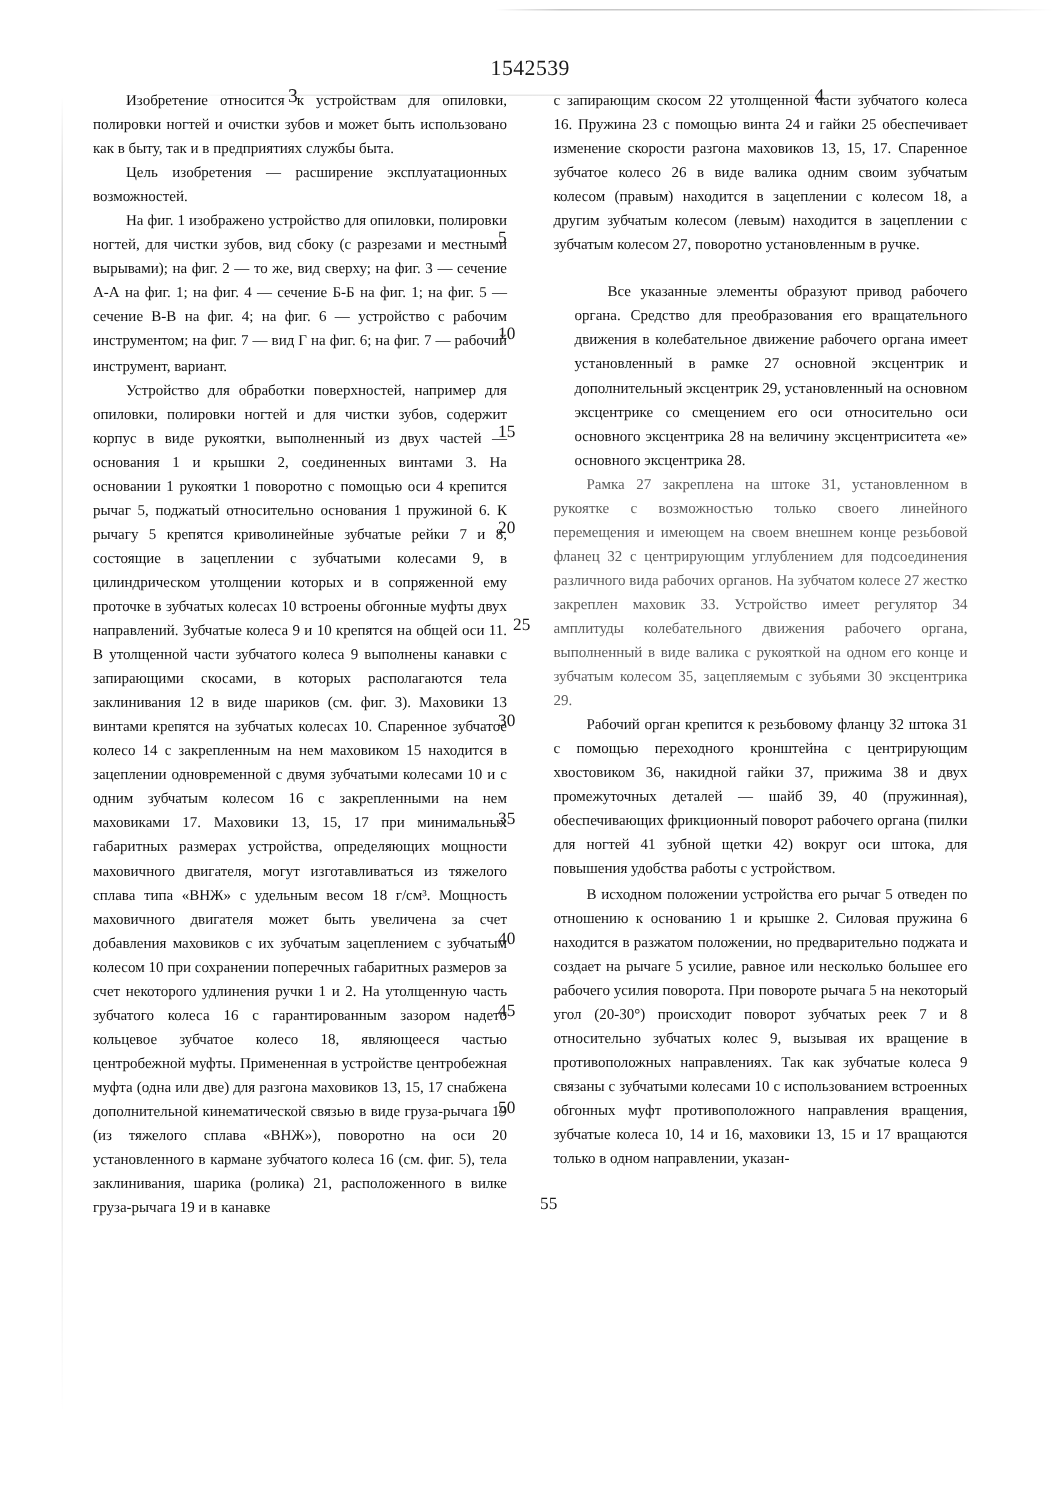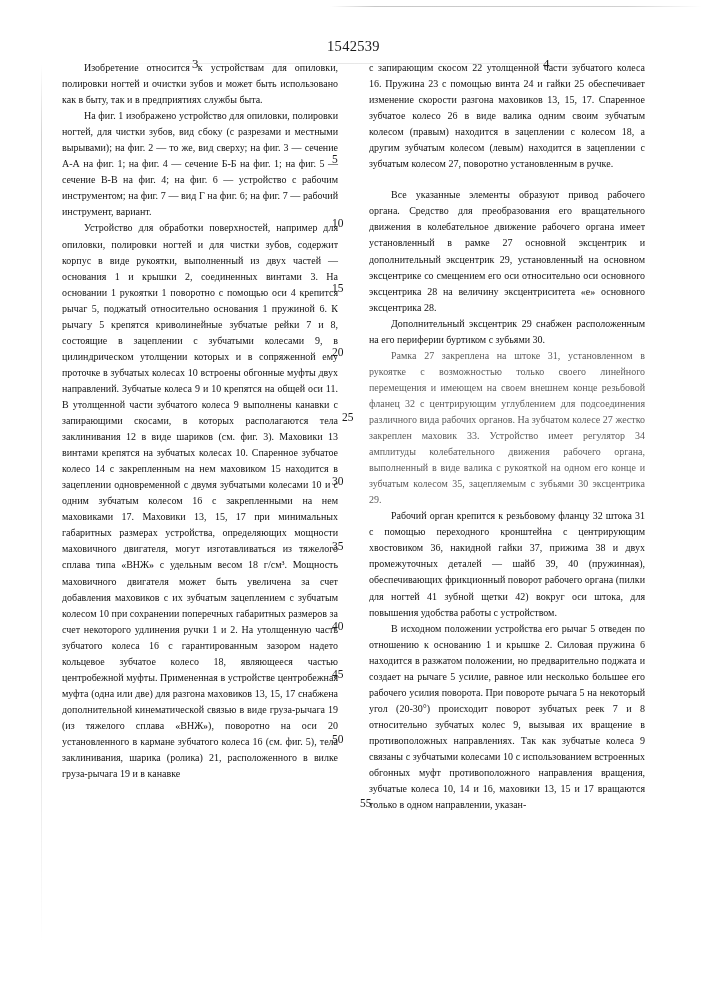--- a/index.html
+++ b/index.html
@@ -75,20 +75,21 @@
   .column p {
     margin: 0;
     text-indent: 22px;
     hyphens: manual;
   }
   .column p.cont {
     text-indent: 0;
   }
   .column p.gap {
     margin-top: 15px;
+    margin-left: 14px;
   }
 
   
   .faded { color: #5c5c5c; }
 
   
   .line-numbers {
     position: absolute;
     left: 332px;
     top: 74px;
@@ -112,28 +113,28 @@
 <div class="scan-edge-left"></div>
 
 <div class="patent-number">1542539</div>
 
 <div class="col-num left">3</div>
 
 <div class="col-num right">4</div>
 
 <div class="column left">
   <p>Изобретение относится к устройствам для опиловки, полировки ногтей и очистки зубов и может быть использовано как в быту, так и в предприятиях службы быта.</p>
+  <p>Цель изобретения — расширение эксплуатационных возможностей.</p>
   <p>На фиг. 1 изображено устройство для опиловки, полировки ногтей, для чистки зубов, вид сбоку (с разрезами и местными вырывами); на фиг. 2 — то же, вид сверху; на фиг. 3 — сечение А-А на фиг. 1; на фиг. 4 — сечение Б-Б на фиг. 1; на фиг. 5 — сечение В-В на фиг. 4; на фиг. 6 — устройство с рабочим инструментом; на фиг. 7 — вид Г на фиг. 6; на фиг. 7 — рабочий инструмент, вариант.</p>
   <p>Устройство для обработки поверхностей, например для опиловки, полировки ногтей и для чистки зубов, содержит корпус в виде рукоятки, выполненный из двух частей — основания 1 и крышки 2, соединенных винтами 3. На основании 1 рукоятки 1 поворотно с помощью оси 4 крепится рычаг 5, поджатый относительно основания 1 пружиной 6. К рычагу 5 крепятся криволинейные зубчатые рейки 7 и 8, состоящие в зацеплении с зубчатыми колесами 9, в цилиндрическом утолщении которых и в сопряженной ему проточке в зубчатых колесах 10 встроены обгонные муфты двух направлений. Зубчатые колеса 9 и 10 крепятся на общей оси 11. В утолщенной части зубчатого колеса 9 выполнены канавки с запирающими скосами, в которых располагаются тела заклинивания 12 в виде шариков (см. фиг. 3). Маховики 13 винтами крепятся на зубчатых колесах 10. Спаренное зубчатое колесо 14 с закрепленным на нем маховиком 15 находится в зацеплении одновременной с двумя зубчатыми колесами 10 и с одним зубчатым колесом 16 с закрепленными на нем маховиками 17. Маховики 13, 15, 17 при минимальных габаритных размерах устройства, определяющих мощности маховичного двигателя, могут изготавливаться из тяжелого сплава типа «ВНЖ» с удельным весом 18 г/см³. Мощность маховичного двигателя может быть увеличена за счет добавления маховиков с их зубчатым зацеплением с зубчатым колесом 10 при сохранении поперечных габаритных размеров за счет некоторого удлинения ручки 1 и 2. На утолщенную часть зубчатого колеса 16 с гарантированным зазором надето кольцевое зубчатое колесо 18, являющееся частью центробежной муфты. Примененная в устройстве центробежная муфта (одна или две) для разгона маховиков 13, 15, 17 снабжена дополнительной кинематической связью в виде груза-рычага 19 (из тяжелого сплава «ВНЖ»), поворотно на оси 20 установленного в кармане зубчатого колеса 16 (см. фиг. 5), тела заклинивания, шарика (ролика) 21, расположенного в вилке груза-рычага 19 и в канавке</p>
 </div>
 
 <div class="column right">
   <p class="cont">с запирающим скосом 22 утолщенной части зубчатого колеса 16. Пружина 23 с помощью винта 24 и гайки 25 обеспечивает изменение скорости разгона маховиков 13, 15, 17. Спаренное зубчатое колесо 26 в виде валика одним своим зубчатым колесом (правым) находится в зацеплении с колесом 18, а другим зубчатым колесом (левым) находится в зацеплении с зубчатым колесом 27, поворотно установленным в ручке.</p>
   <p class="gap">Все указанные элементы образуют привод рабочего органа. Средство для преобразования его вращательного движения в колебательное движение рабочего органа имеет установленный в рамке 27 основной эксцентрик и дополнительный эксцентрик 29, установленный на основном эксцентрике со смещением его оси относительно оси основного эксцентрика 28 на величину эксцентриситета «е» основного эксцентрика 28.</p>
-  <p>Дополнительный эксцентрик 29 снабжен расположенным на его периферии буртиком с зубьями 30.</p>
   <p class="faded">Рамка 27 закреплена на штоке 31, установленном в рукоятке с возможностью только своего линейного перемещения и имеющем на своем внешнем конце резьбовой фланец 32 с центрирующим углублением для подсоединения различного вида рабочих органов. На зубчатом колесе 27 жестко закреплен маховик 33. Устройство имеет регулятор 34 амплитуды колебательного движения рабочего органа, выполненный в виде валика с рукояткой на одном его конце и зубчатым колесом 35, зацепляемым с зубьями 30 эксцентрика 29.</p>
   <p>Рабочий орган крепится к резьбовому фланцу 32 штока 31 с помощью переходного кронштейна с центрирующим хвостовиком 36, накидной гайки 37, прижима 38 и двух промежуточных деталей — шайб 39, 40 (пружинная), обеспечивающих фрикционный поворот рабочего органа (пилки для ногтей 41 зубной щетки 42) вокруг оси штока, для повышения удобства работы с устройством.</p>
   <p>В исходном положении устройства его рычаг 5 отведен по отношению к основанию 1 и крышке 2. Силовая пружина 6 находится в разжатом положении, но предварительно поджата и создает на рычаге 5 усилие, равное или несколько большее его рабочего усилия поворота. При повороте рычага 5 на некоторый угол (20-30°) происходит поворот зубчатых реек 7 и 8 относительно зубчатых колес 9, вызывая их вращение в противоположных направлениях. Так как зубчатые колеса 9 связаны с зубчатыми колесами 10 с использованием встроенных обгонных муфт противоположного направления вращения, зубчатые колеса 10, 14 и 16, маховики 13, 15 и 17 вращаются только в одном направлении, указан-</p>
 </div>
 
 <div class="line-numbers">
     <span style="top: 79px;">5</span>
     <span style="top: 143px;">10</span>
     <span style="top: 208px;">15</span>
     <span style="top: 272px;">20</span>

